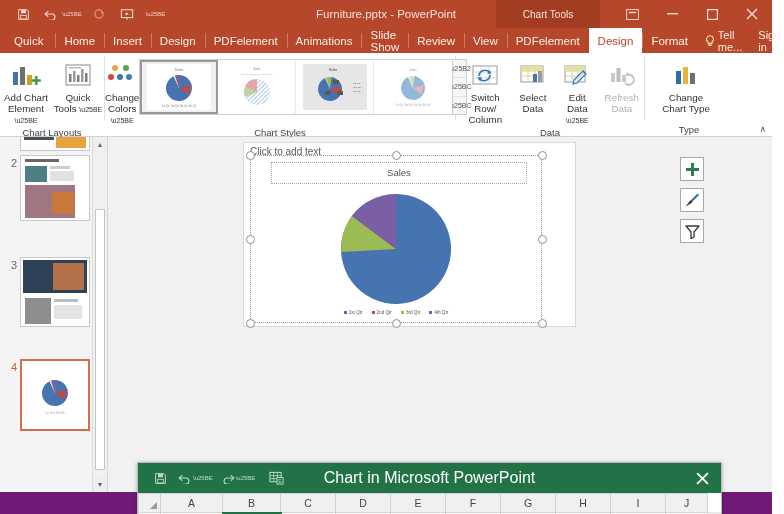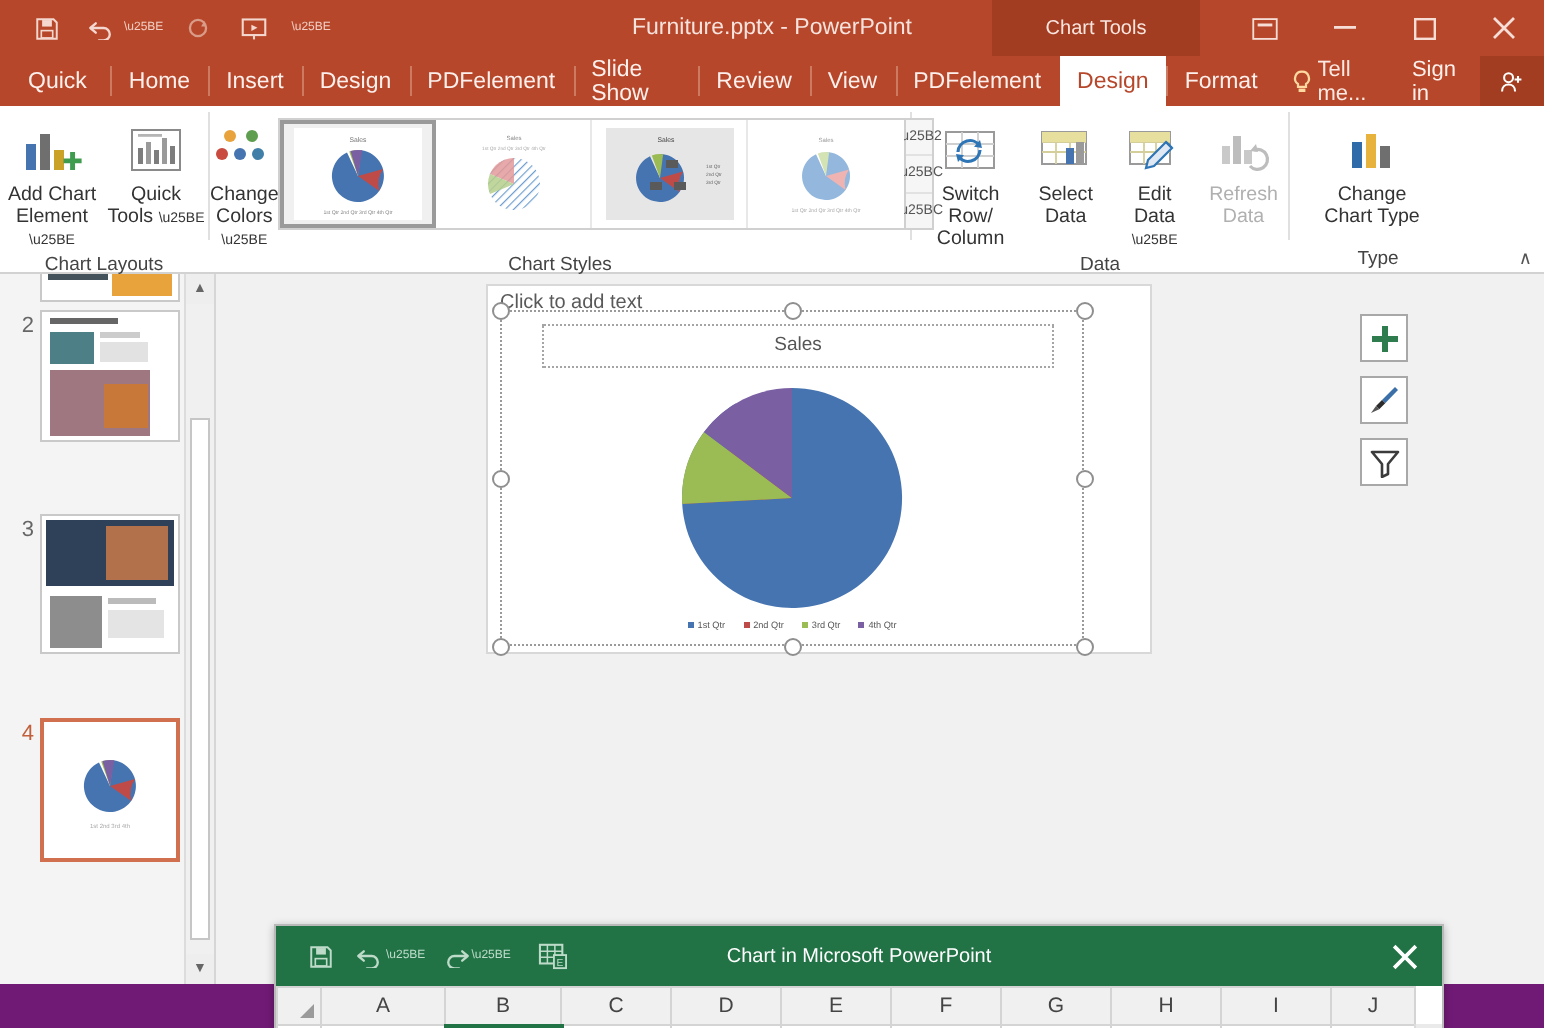--- a/index.html
+++ b/index.html
@@ -182,21 +182,21 @@
   .xltitle {
     height: 30px; background: #217346; display: flex; align-items: center; position: relative;
   }
   .xl-qat { display: flex; align-items: center; gap: 1px; padding-left: 10px; }
   .xq {
     width: 24px; height: 22px; display: flex; align-items: center; justify-content: center;
     color: #bedbc9; font-size: 12px;
   }
   .xq-caret { font-size: 6px; color: #bedbc9; margin-left:-5px; padding-right:2px;}
   .xltitle-text {
-    position: absolute; left: 0; right: 0; text-align: center; color: #fff; font-size: 10px;
+    position: absolute; left: 0; right: 0; text-align: center; color: #fff; font-size: 16px;
     pointer-events: none;
   }
   .xlclose {
     position: absolute; right: 0; top: 0; width: 38px; height: 30px;
     display: flex; align-items: center; justify-content: center; color: #fff; font-size: 14px;
   }
   .grid { position: absolute; top: 30px; left: 0; right: 0; bottom: 0; background: #fff; }
   table.sheet { border-collapse: collapse; table-layout: fixed; }
   table.sheet th, table.sheet td {
     border: 1px solid #d4d4d4; font-size: 10.5px; height: 20px; padding: 0 3px;
@@ -294,20 +294,21 @@
       </div>
     </div>
   </div>
 
   <div class="tabrow">
     <div class="tab file">Quick</div>
     <div class="tab">Home</div>
     <div class="tab">Insert</div>
     <div class="tab">Design</div>
     <div class="tab">PDFelement</div>
+    <div class="tab">Animations</div>
     <div class="tab">Slide Show</div>
     <div class="tab">Review</div>
     <div class="tab">View</div>
     <div class="tab">PDFelement</div>
     <div class="tab active">Design</div>
     <div class="tab">Format</div>
     <div class="spacer"></div>
     <div class="tellme">
       <span>
         <svg width="10" height="12" viewBox="0 0 10 12">

